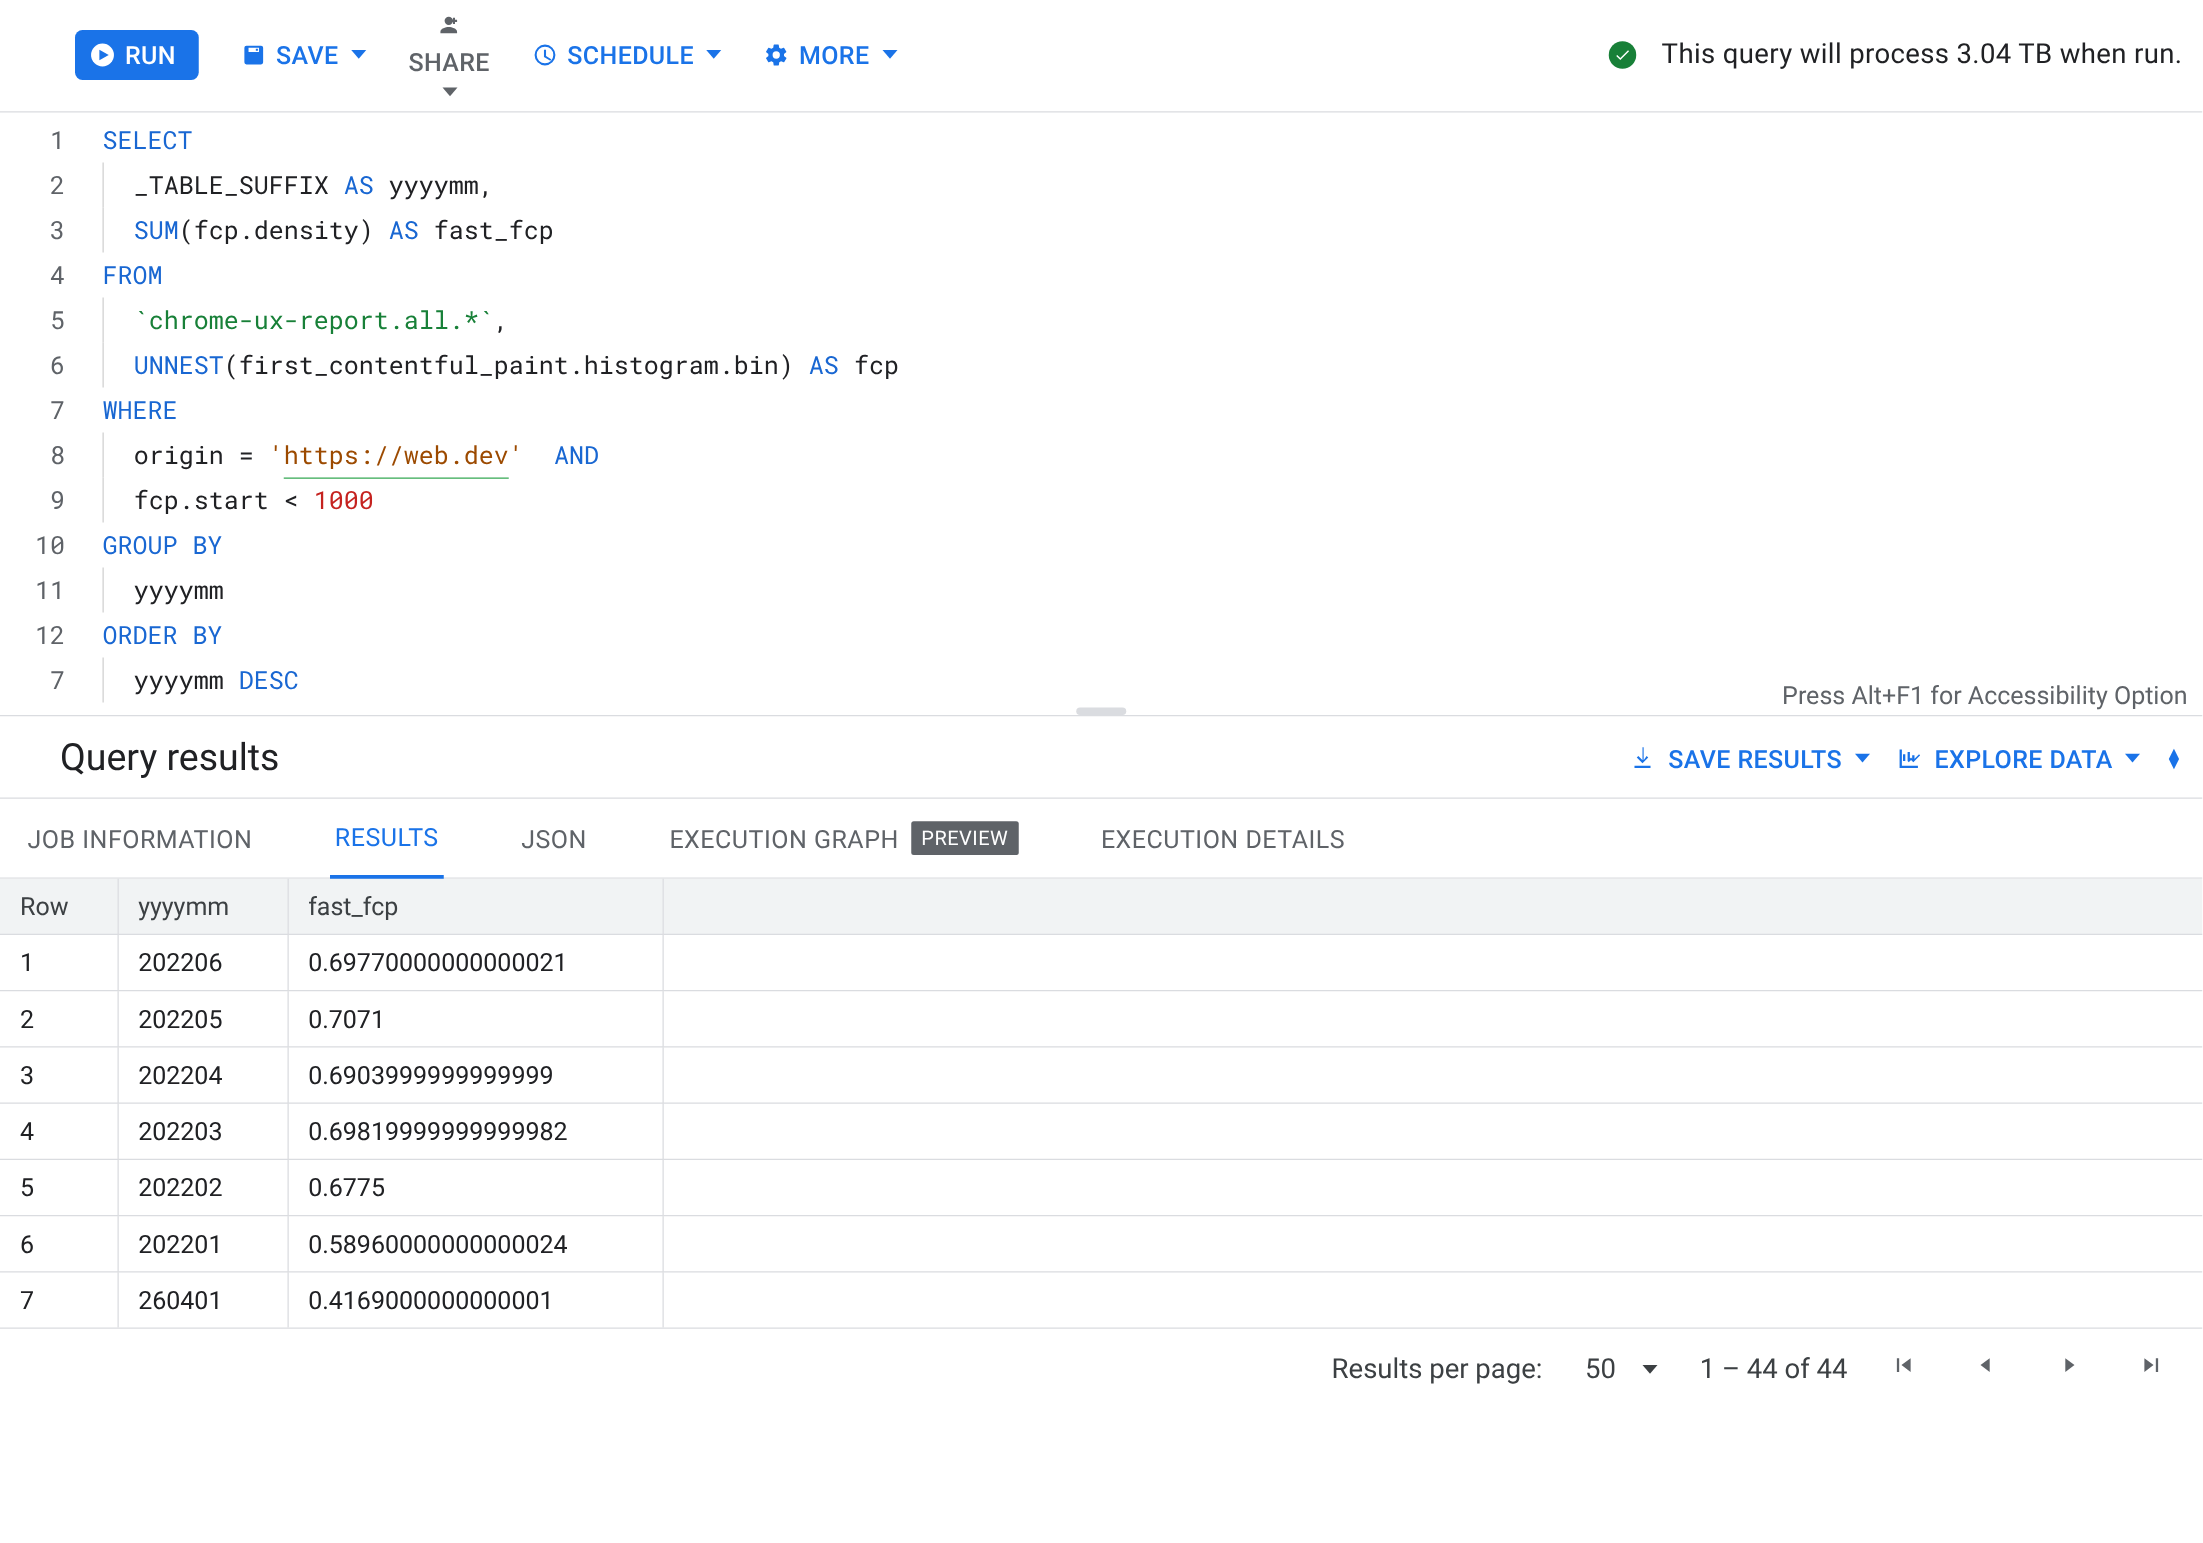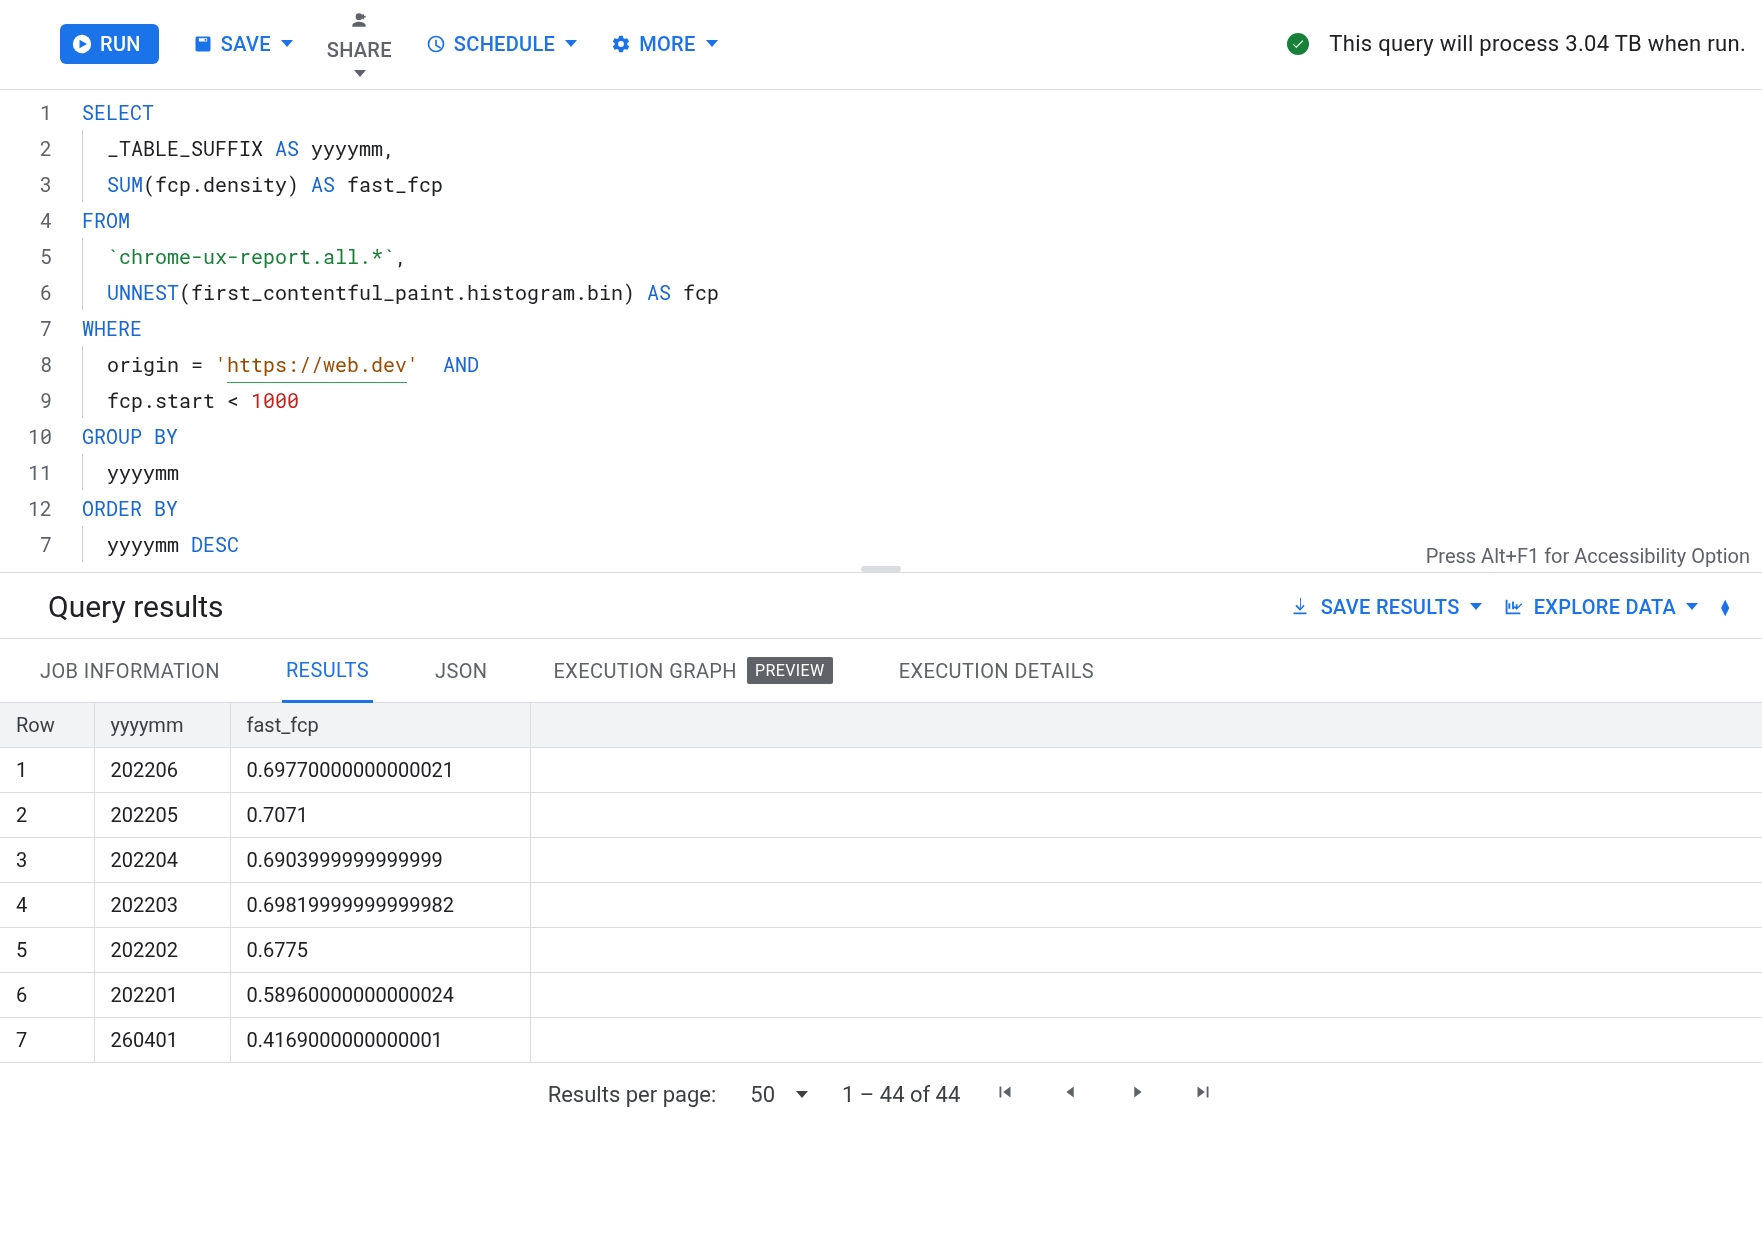--- a/index.html
+++ b/index.html
@@ -50,47 +50,47 @@
   .tok-kw{color:var(--code-blue);}
   .tok-fn{color:var(--code-blue);}
   .tok-brown{color:var(--code-brown);}
   .tok-green{color:var(--code-green);}
   .tok-num{color:var(--code-num);}
   .tok-link{color:var(--code-brown);border-bottom:1px solid #34a853;}
   .drag-handle{position:absolute;left:50%;transform:translateX(-50%);bottom:0;width:40px;height:6px;border-radius:3px;background:#dadce0;}
   .a11y-hint{position:absolute;right:12px;bottom:4px;color:#5f6368;font-size:20px;}
 
   
-  .results-bar{display:flex;align-items:center;gap:20px;padding:16px 30px 14px 48px;border-bottom:1px solid var(--border);}
+  .results-bar{display:flex;align-items:center;gap:20px;padding:16px 16px 14px 48px;border-bottom:1px solid var(--border);}
   .results-title{font-size:30px;color:#202124;flex:1;}
   .res-action{display:inline-flex;align-items:center;gap:10px;color:var(--blue);font-weight:500;font-size:20px;letter-spacing:.3px;cursor:pointer;}
   .res-action .ico{width:22px;height:22px;fill:currentColor;}
   .expander{display:inline-flex;flex-direction:column;align-items:center;color:var(--blue);cursor:pointer;line-height:8px;}
   .expander .c{font-size:14px;}
 
   
-  .tabs{display:flex;align-items:center;gap:58px;padding:0 36px;border-bottom:1px solid var(--border);font-size:20px;letter-spacing:.4px;color:var(--text-muted);}
+  .tabs{display:flex;align-items:center;gap:58px;padding:0 18px;border-bottom:1px solid var(--border);font-size:20px;letter-spacing:.4px;color:var(--text-muted);}
   .tab{padding:18px 4px;cursor:pointer;display:inline-flex;align-items:center;gap:10px;}
   .tab.active{color:var(--blue);border-bottom:3px solid var(--blue);margin-bottom:-1px;}
   .badge{background:var(--badge-bg);color:#fff;font-size:16px;padding:4px 8px;border-radius:2px;letter-spacing:.4px;}
 
   
   .table-wrap{border-bottom:1px solid var(--border);}
   table{border-collapse:collapse;width:100%;table-layout:fixed;}
   thead th{background:var(--row-alt);font-weight:400;font-size:20px;color:#3c4043;text-align:left;padding:10px 16px;border-bottom:1px solid var(--border);border-right:1px solid var(--border);}
   tbody td{font-size:20px;padding:10px 16px;border-bottom:1px solid var(--border);border-right:1px solid var(--border);color:#202124;}
   th.coln, td.coln{text-align:left;}
   tbody tr:last-child td{border-bottom:none;}
   .col-row{width:94px;text-align:right;}
   .col-yyyymm{width:136px;}
   .col-fcp{width:300px;}
   .col-empty{border-right:none !important;}
 
   
-  .pager{display:flex;align-items:center;justify-content:center;gap:34px;padding:18px 30px;font-size:22px;color:#3c4043;}
+  .pager{display:flex;align-items:center;justify-content:flex-end;gap:34px;padding:18px 30px;font-size:22px;color:#3c4043;}
   .pager .sel{display:inline-flex;align-items:center;gap:21px;cursor:pointer;}
   .pager .nav{display:inline-flex;align-items:center;gap:44px;color:#5f6368;}
   .pager .nav span{cursor:pointer;}
   .pager svg{width:22px;height:22px;fill:currentColor;}
 
   .muted{color:var(--text-muted);flex-direction:column;}
 </style>
 </head>
 <body>
 

